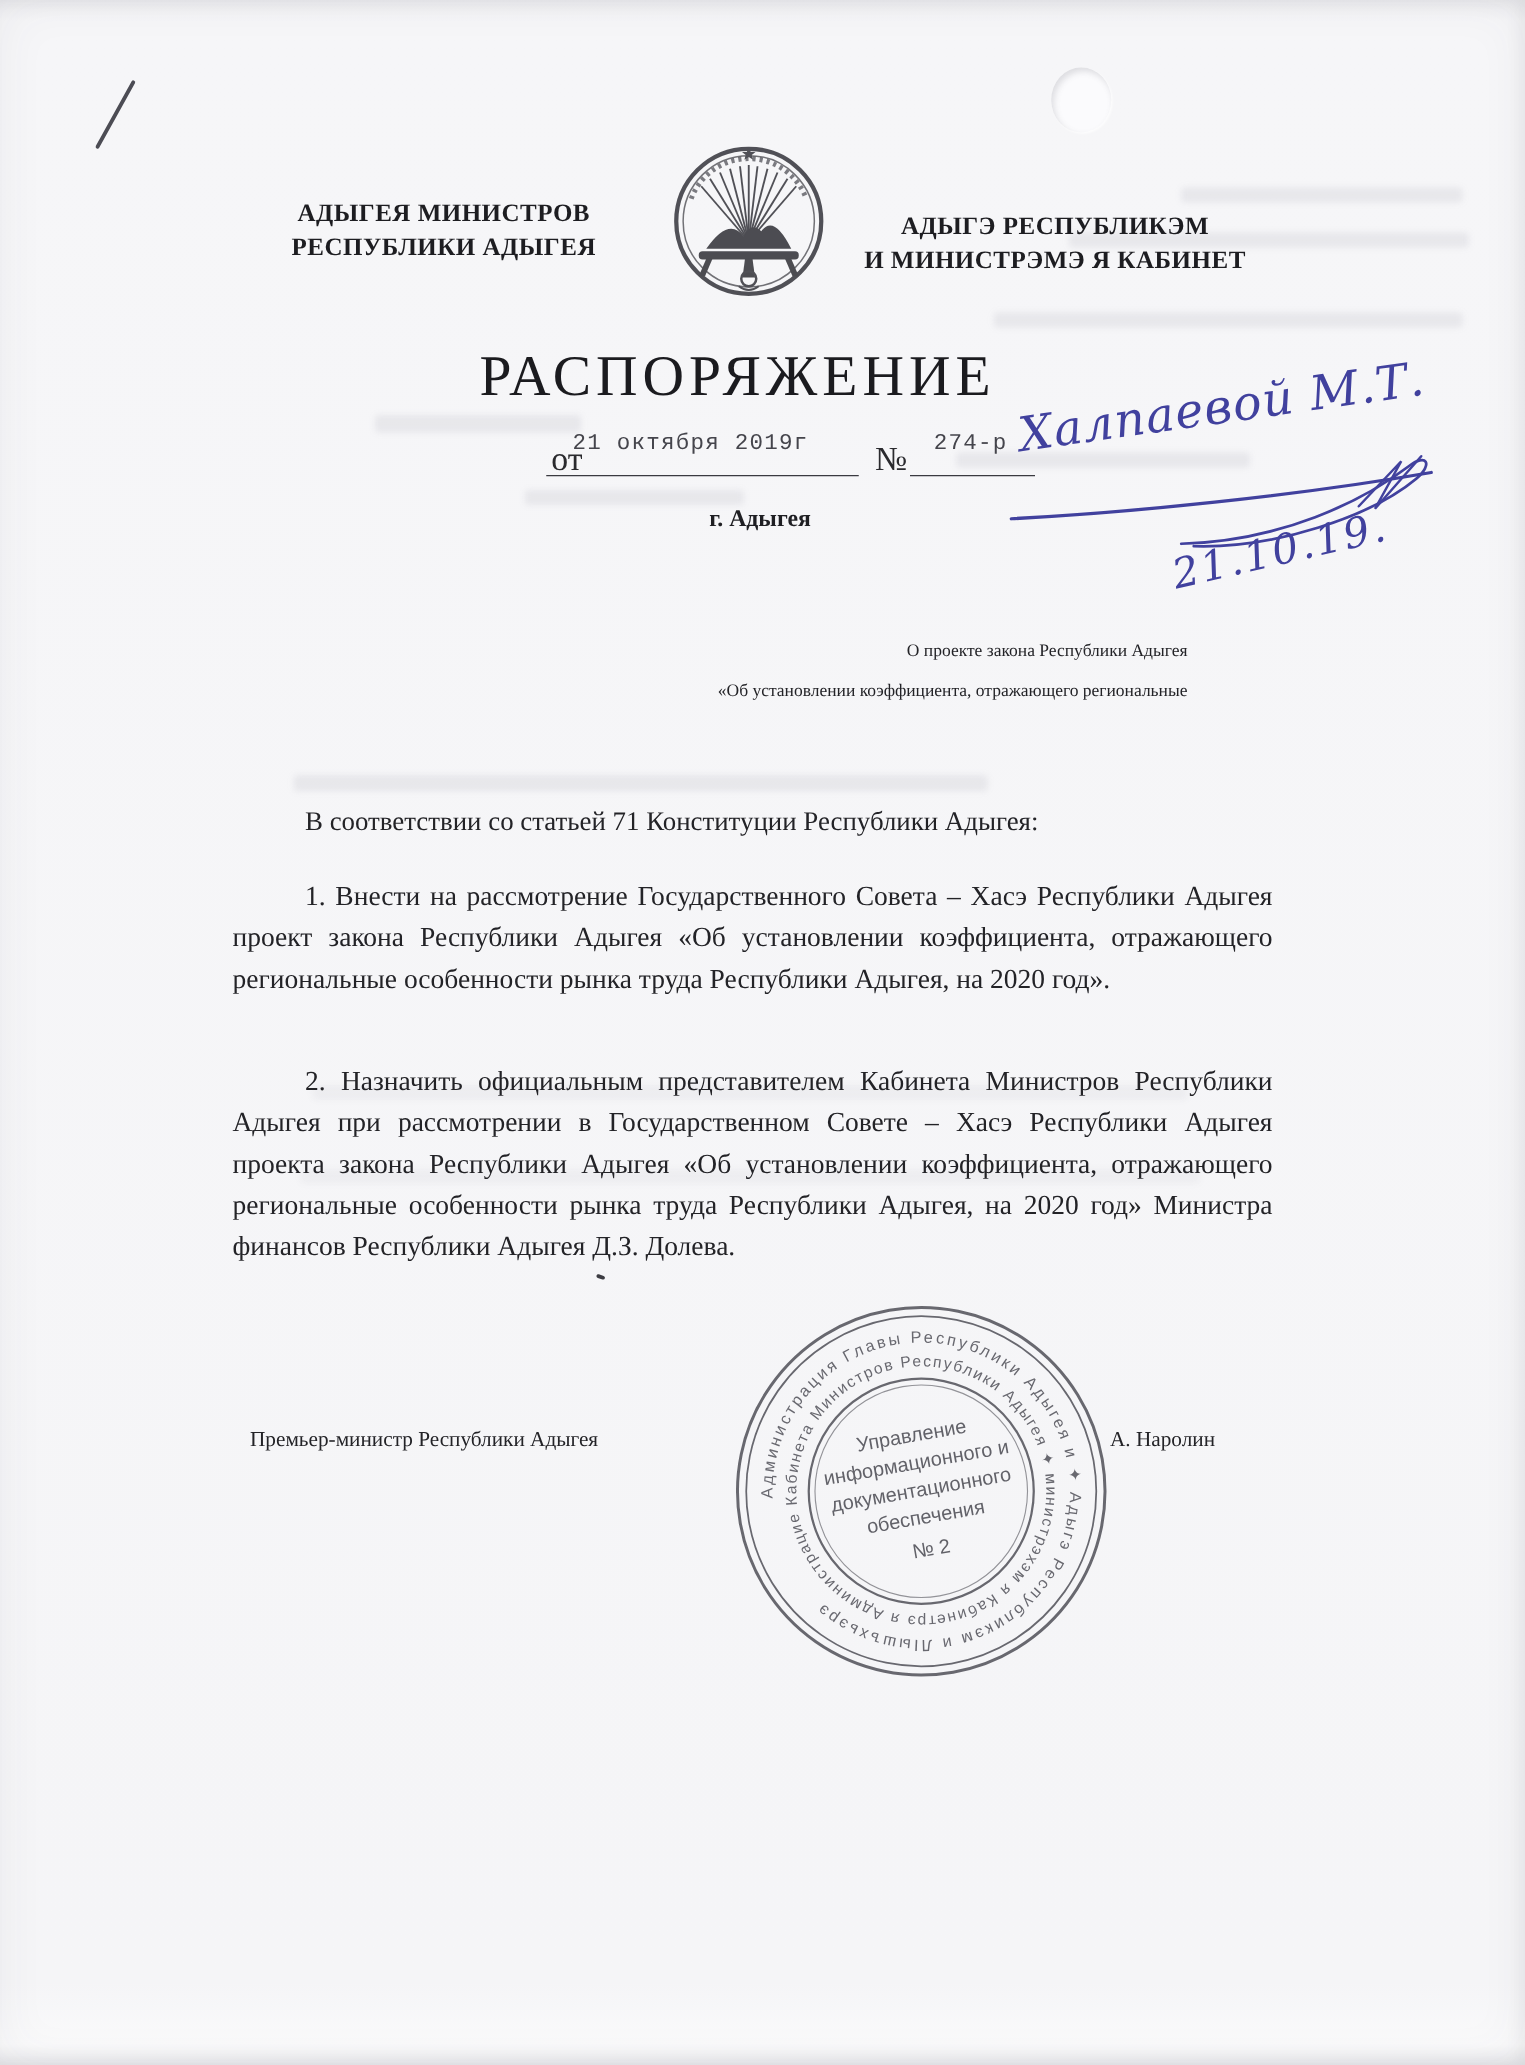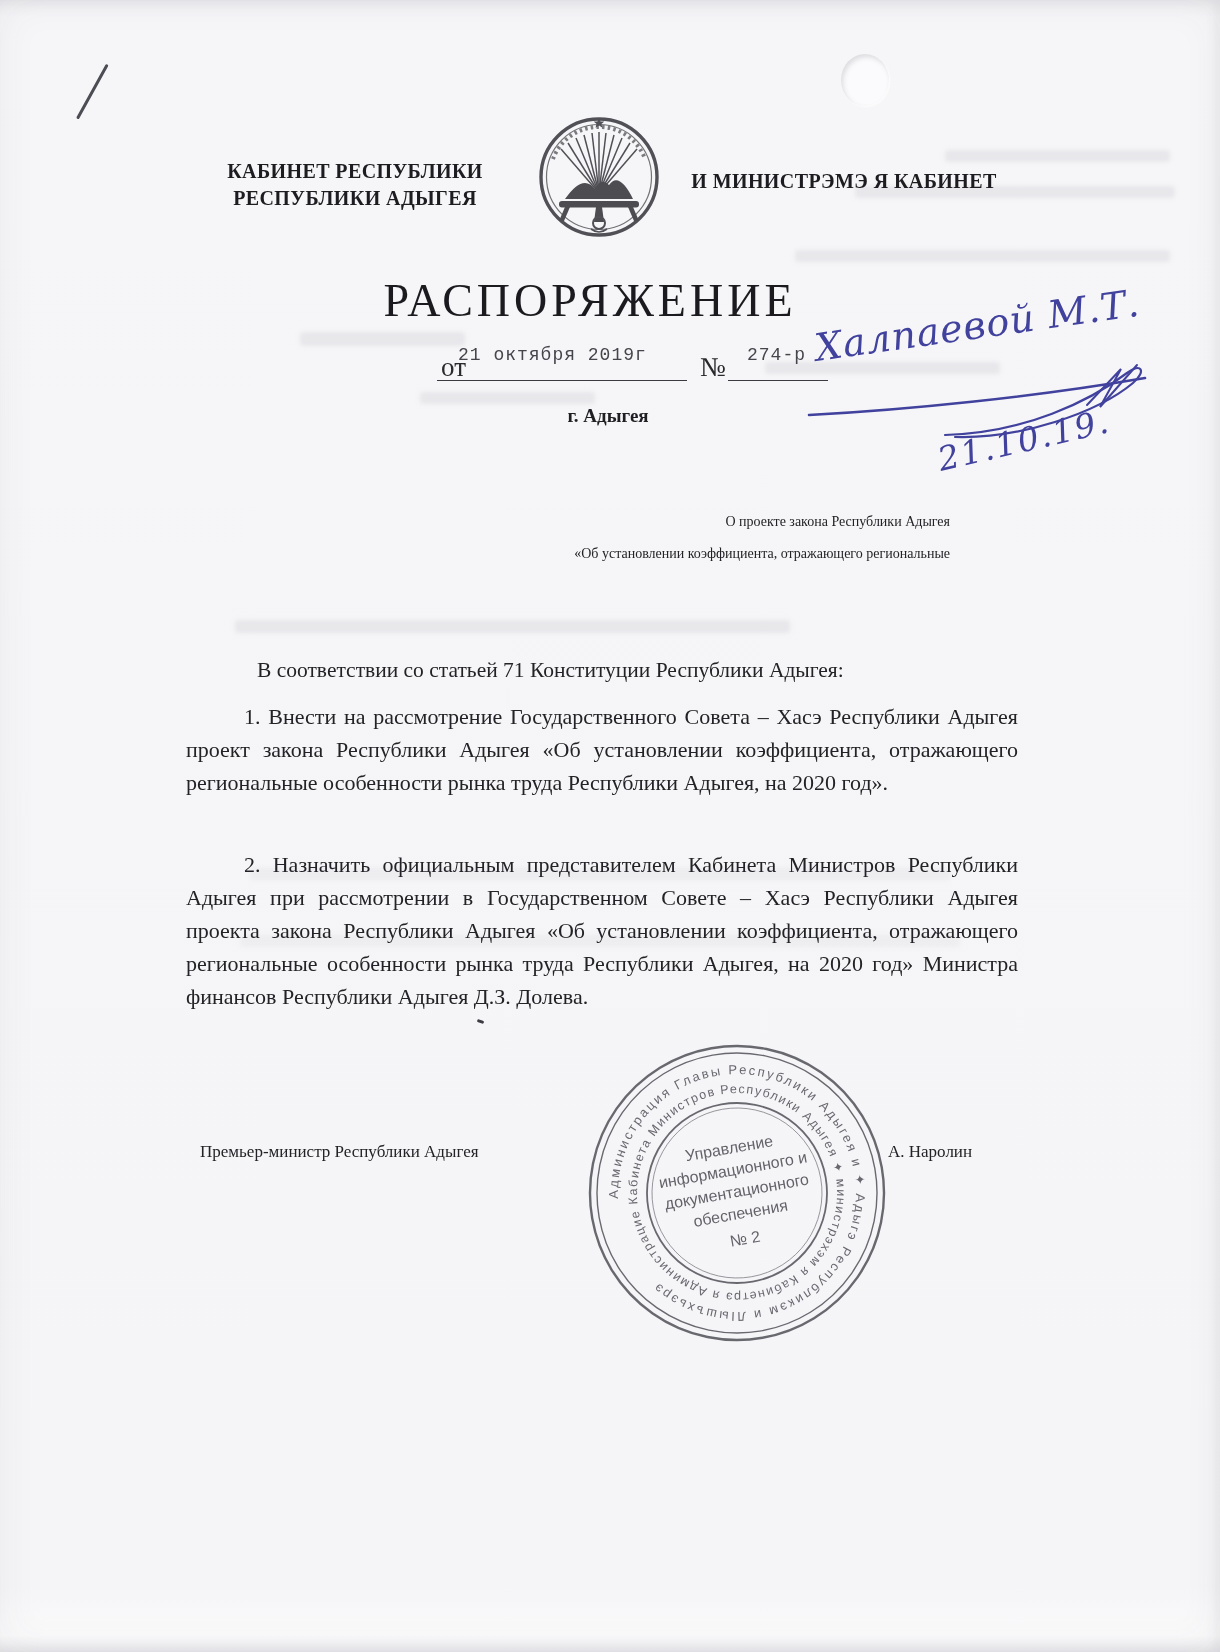--- a/index.html
+++ b/index.html
@@ -14,21 +14,21 @@
   .org{font-weight:bold;font-size:20px;line-height:27px;text-align:center;color:#1d1d21;letter-spacing:.4px;}
   
   .title{font-size:46px;letter-spacing:4px;text-align:center;color:#1b1b1f;font-weight:400;}
   .dateline{font-size:27px;color:#2a2a2e;}
   .typed{font-family:"Liberation Mono","DejaVu Sans Mono",monospace;font-size:18px;color:#45454c;letter-spacing:1px;white-space:nowrap;}
   .rule{border-bottom:1.6px solid #3a3a40;height:0;}
   .city{font-weight:bold;font-size:19px;text-align:center;color:#1f1f23;}
   
   .subject{font-size:14px;line-height:32px;text-align:right;color:#232327;}
   .body-p{font-size:22px;line-height:33px;text-align:justify;text-indent:58px;margin:0;color:#232327;}
-  .intro{font-size:21.5px;text-indent:58px;margin:13px;color:#232327;}
+  .intro{font-size:21.5px;text-indent:58px;margin:0;color:#232327;}
   .sig{font-size:17px;color:#232327;white-space:nowrap;}
   
   .bleed{background:rgba(110,112,125,0.10);filter:blur(2.5px);border-radius:3px;}
   .hole{border-radius:50%;background:#fbfbfd;box-shadow:inset 2px 3px 5px rgba(90,90,100,0.18),1px 1px 2px rgba(255,255,255,0.8);}
   .penmark{width:2.6px;background:#4c4c54;transform:rotate(29deg);transform-origin:bottom left;border-radius:2px;}
   .straydot{width:7px;height:3.4px;background:#3c3c42;border-radius:2px;transform:rotate(18deg);}
   .stamp{opacity:.88;}
 </style>
 </head>
 <body>
@@ -42,21 +42,21 @@
   <div class="abs bleed" style="left:855px;top:186px;width:320px;height:12px;"></div>
   <div class="abs bleed" style="left:795px;top:250px;width:375px;height:12px;"></div>
   <div class="abs bleed" style="left:300px;top:332px;width:165px;height:14px;"></div>
   <div class="abs bleed" style="left:765px;top:362px;width:235px;height:12px;"></div>
   <div class="abs bleed" style="left:420px;top:392px;width:175px;height:12px;"></div>
   <div class="abs bleed" style="left:235px;top:620px;width:555px;height:13px;"></div>
   <div class="abs bleed" style="left:250px;top:868px;width:700px;height:12px;opacity:.6;"></div>
   <div class="abs bleed" style="left:240px;top:935px;width:720px;height:12px;opacity:.55;"></div>
 
   <div class="abs org" style="left:200px;top:158px;width:310px;">
-    <div>КАБИНЕТ РЕСПУБЛИКИ</div>
+    <div>АДЫГЕЯ МИНИСТРОВ</div>
     <div>РЕСПУБЛИКИ АДЫГЕЯ</div>
   </div>
 
   <svg class="abs" style="left:537px;top:113px;" width="124" height="130" viewBox="-62 -62 124 130">
     <g stroke="#3a3a40" fill="none" opacity="0.88">
       <circle cx="0" cy="2" r="58" stroke-width="3.4"></circle>
       <circle cx="0" cy="2" r="52.5" stroke-width="1.2" opacity="0.8"></circle>
       <path d="M -46 -16 A 49 49 0 0 1 46 -16" stroke-width="4" stroke-dasharray="2.5 3.2" opacity="0.75"></path>
       <g transform="translate(0,-52)" fill="#3a3a40" stroke="none">
         <path d="M0,-5 L1.6,-1.4 L5.4,-1.4 L2.4,1 L3.5,4.8 L0,2.6 L-3.5,4.8 L-2.4,1 L-5.4,-1.4 L-1.6,-1.4 Z"></path>
@@ -80,20 +80,21 @@
         <path d="M-34,32 L-40,46 L-35,46 L-29,32 Z"></path>
         <path d="M34,32 L40,46 L35,46 L29,32 Z"></path>
         <path d="M-3,32 L-5,47 L5,47 L3,32 Z"></path>
       </g>
       <circle cx="0" cy="48" r="6" stroke-width="2"></circle>
       <path d="M-8,54 Q0,60 8,54" stroke-width="1.6"></path>
     </g>
   </svg>
 
   <div class="abs org" style="left:688px;top:168px;width:312px;">
+    <div>АДЫГЭ РЕСПУБЛИКЭМ</div>
     <div>И МИНИСТРЭМЭ Я КАБИНЕТ</div>
   </div>
 
   <div class="abs title" style="left:310px;top:274px;width:560px;">РАСПОРЯЖЕНИЕ</div>
 
   <span class="abs dateline" style="left:441px;top:352px;">от</span>
   <span class="abs typed" style="left:458px;top:345px;">21 октября 2019г</span>
   <div class="abs rule" style="left:437px;top:380px;width:250px;"></div>
   <span class="abs dateline" style="left:700px;top:352px;">№</span>
   <span class="abs typed" style="left:747px;top:345px;">274-р</span>

